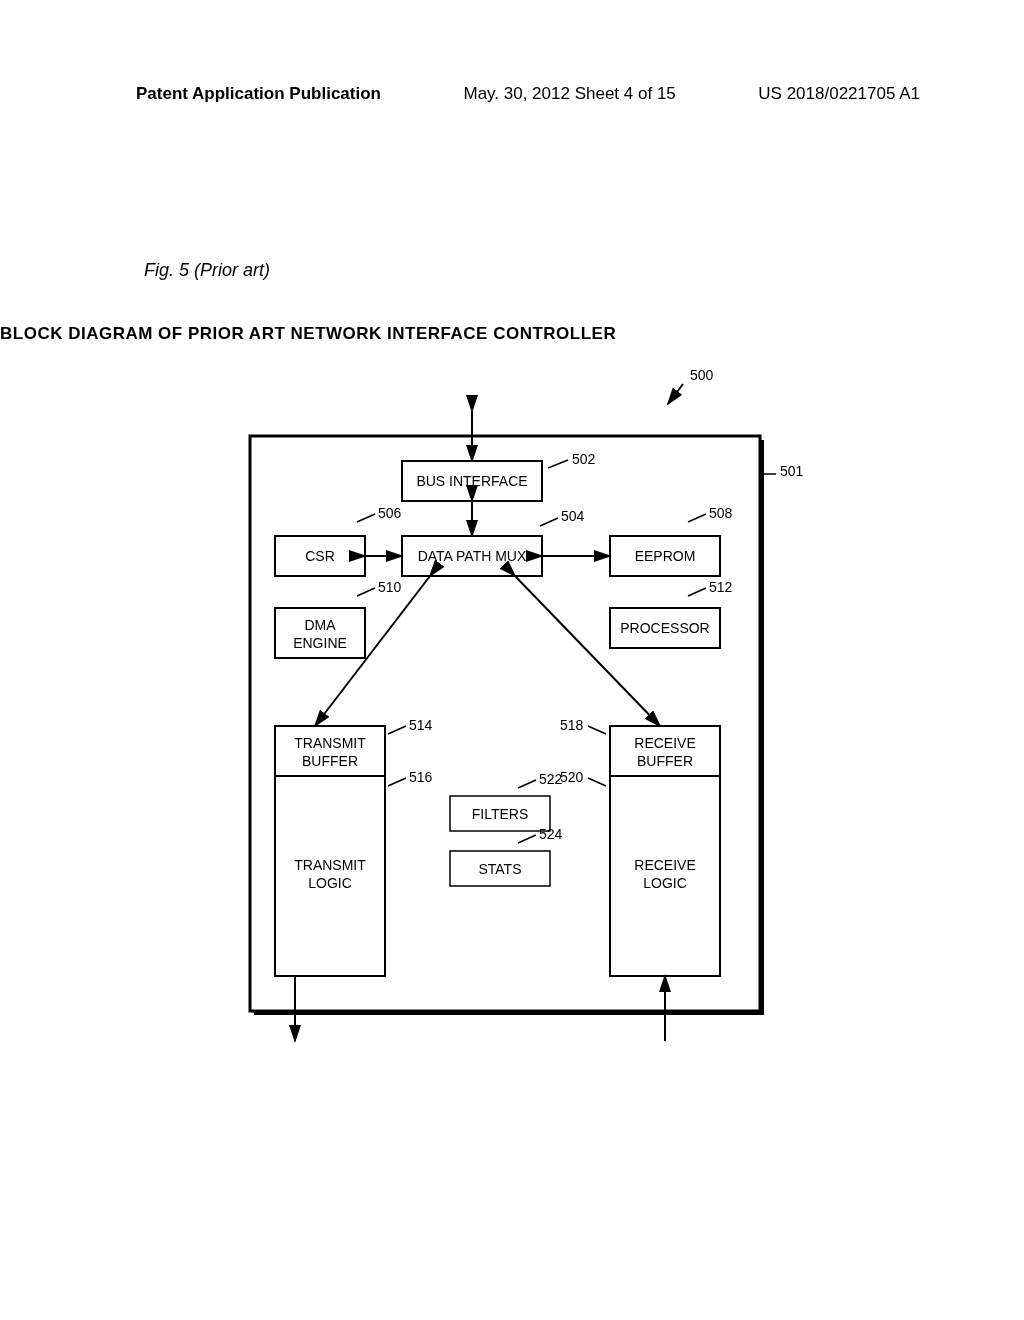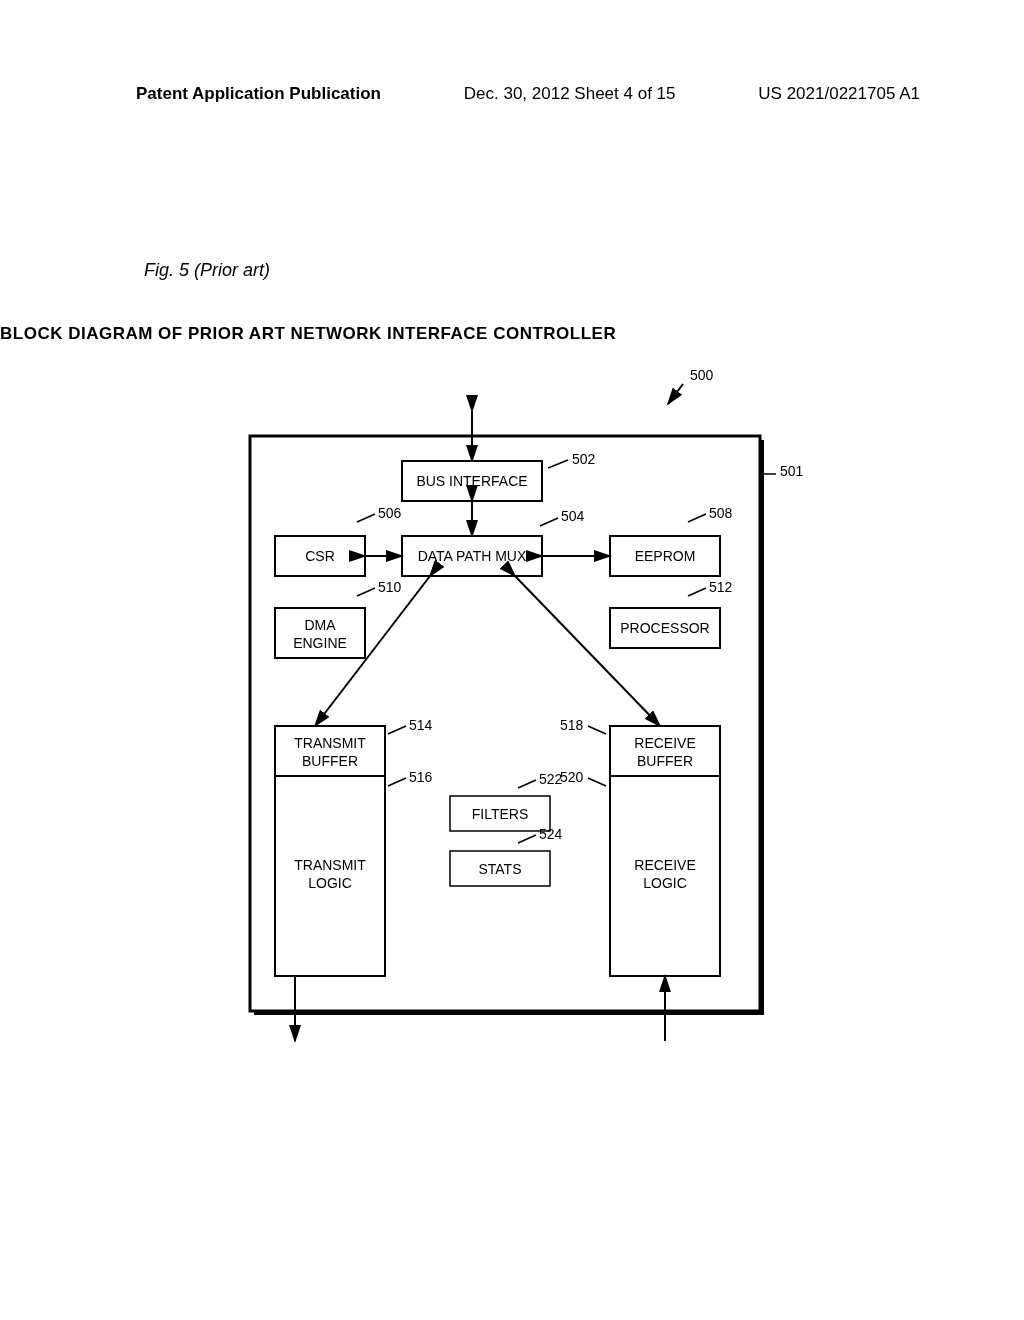--- a/index.html
+++ b/index.html
@@ -59,22 +59,22 @@
   .ref-text {
     font-family: Arial, Helvetica, sans-serif;
     font-size: 14px;
   }
 </style>
 </head>
 <body>
 
 <div class="header">
   <span class="hdr-left">Patent Application Publication</span>
-  <span class="hdr-mid">Dec. 30, 2012  Sheet 4 of 15</span>
-  <span class="hdr-right">US 2021/0221705 A1</span>
+  <span class="hdr-mid">May. 30, 2012  Sheet 4 of 15</span>
+  <span class="hdr-right">US 2018/0221705 A1</span>
 </div>
 
 <div class="fig-label">Fig. 5 (Prior art)</div>
 <div class="diagram-title">BLOCK DIAGRAM OF PRIOR ART NETWORK INTERFACE CONTROLLER</div>
 
 <div class="svg-wrap">
 <svg width="780" height="700" viewBox="0 0 780 700">
   <defs>
     <marker id="arrow" markerWidth="10" markerHeight="10" refX="8" refY="3" orient="auto" markerUnits="strokeWidth">
       <path d="M0,0 L0,6 L9,3 z" fill="#000"></path>

